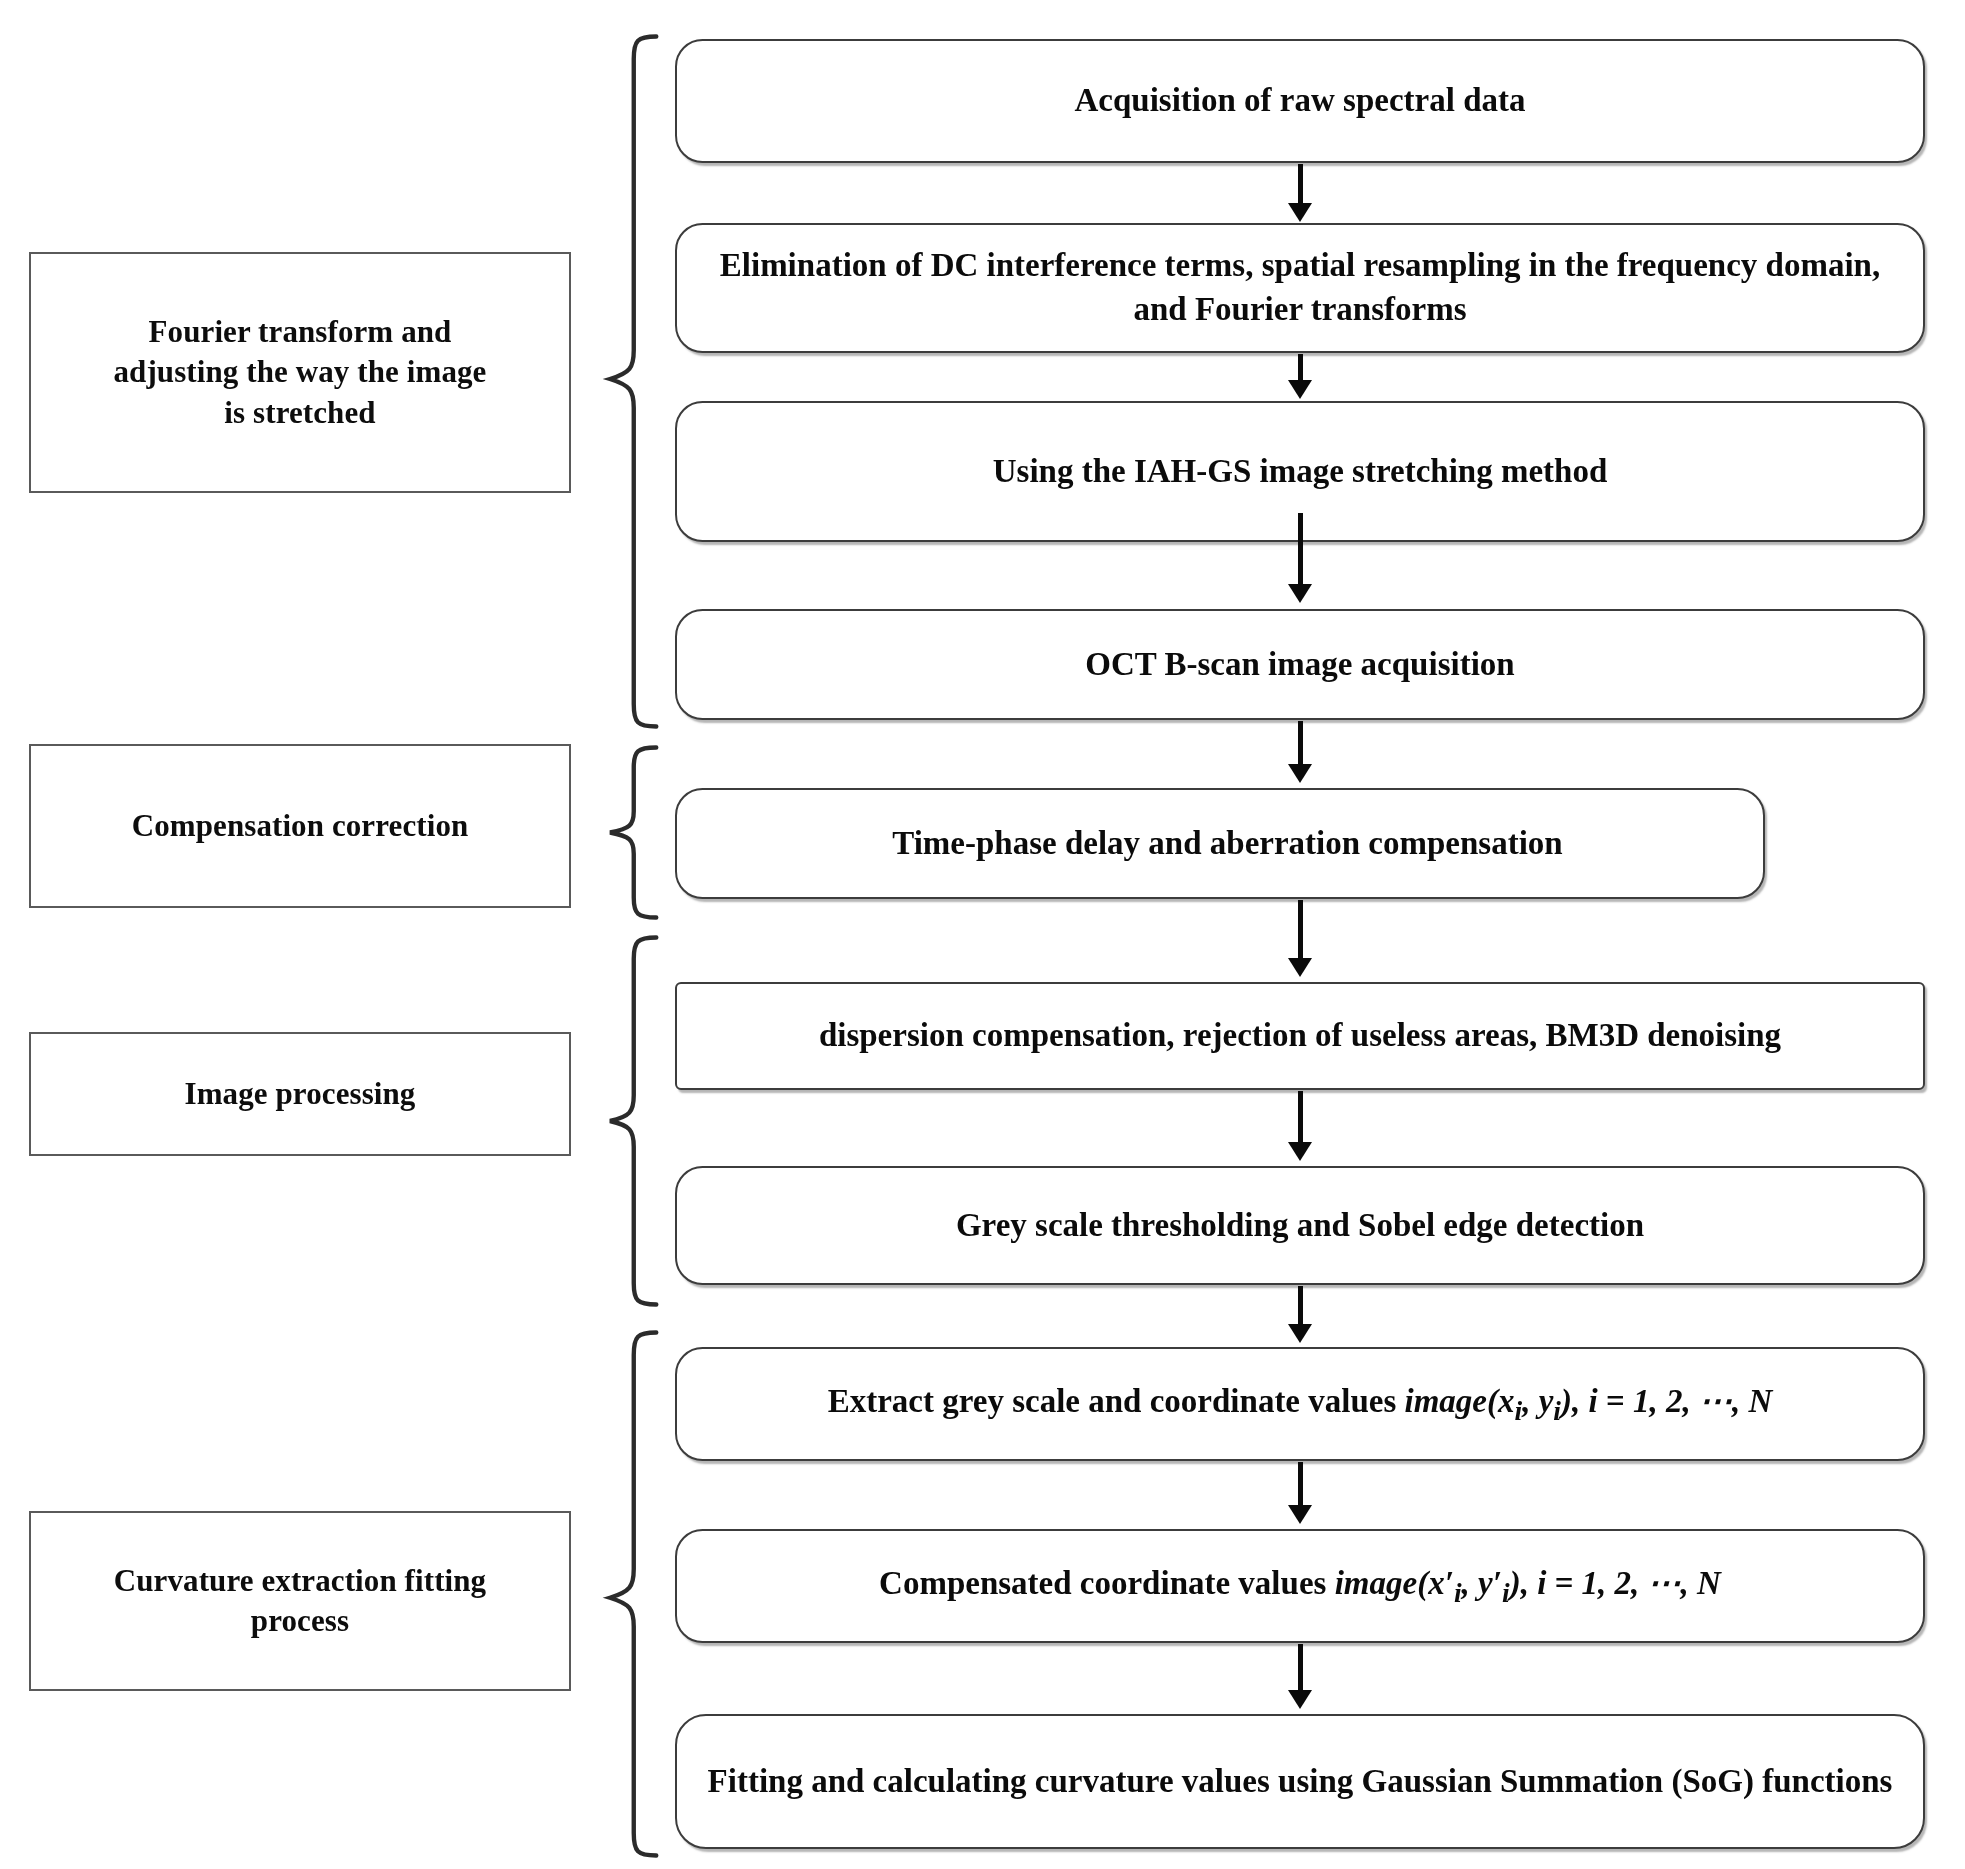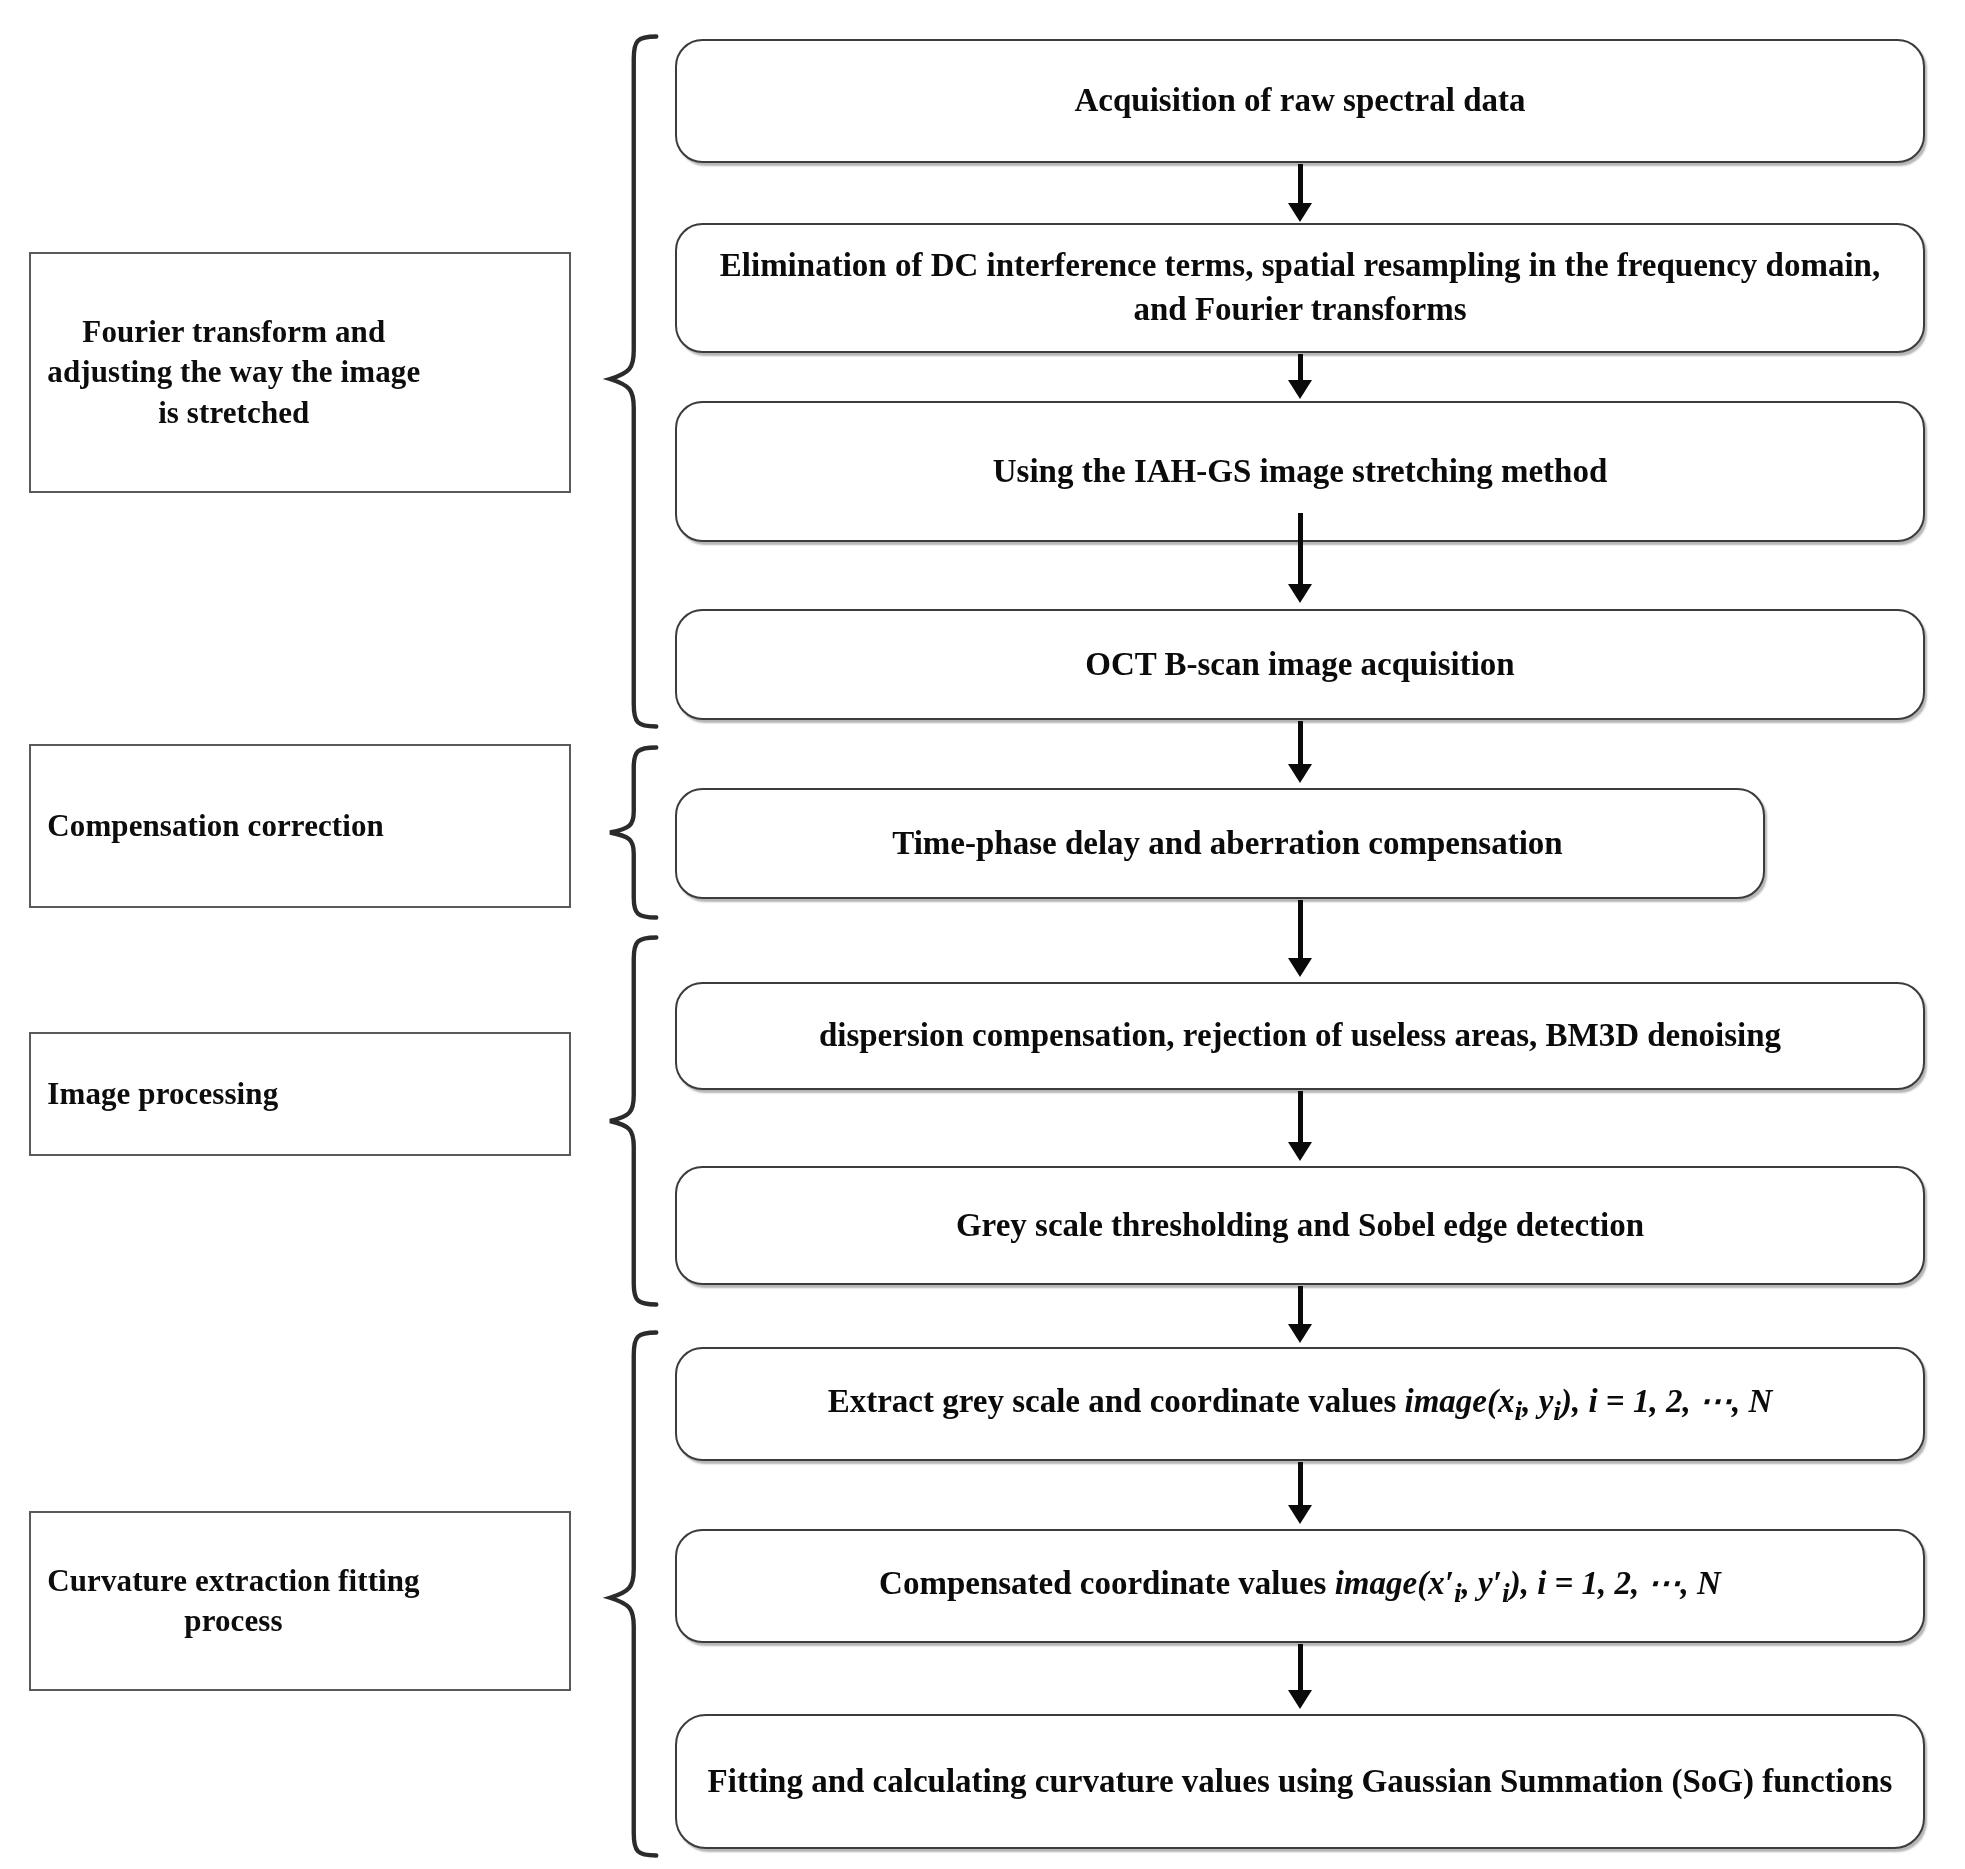--- a/index.html
+++ b/index.html
@@ -19,21 +19,21 @@
   }
 
   
   .cat-box {
     position: absolute;
     box-sizing: border-box;
     border: 2.5px solid #5a5a5a;
     background: #ffffff;
     display: flex;
     align-items: center;
-    justify-content: flex-start;
+    justify-content: center;
     text-align: center;
     font-weight: bold;
     color: #0d0d0d;
     font-size: 31px;
     line-height: 1.30;
     padding: 3.8px 16.3px;
     letter-spacing: 0.1px;
   }
   .cat-box span { display: block; }
 
@@ -186,21 +186,21 @@
   </div>
 
   <div class="proc-box" style="left:675px; top:609px; width:1250px; height:111px;">
     <span class="txt">OCT B-scan image acquisition</span>
   </div>
 
   <div class="proc-box" style="left:675px; top:788px; width:1090px; height:111px;padding-left:36px;">
     <span class="txt">Time-phase delay and aberration compensation</span>
   </div>
 
-  <div class="proc-box" style="left:675px; top:982px; width:1250px; height:108px;">
+  <div class="proc-box" style="left:675px; top:982px; width:1250px; height:108px;border-radius:6px;">
     <span class="txt">dispersion compensation, rejection of useless areas, BM3D denoising</span>
   </div>
 
   <div class="proc-box" style="left:675px; top:1166px; width:1250px; height:119px;">
     <span class="txt">Grey scale thresholding and Sobel edge detection</span>
   </div>
 
   <div class="proc-box" style="left:675px; top:1347px; width:1250px; height:114px;">
     <span class="txt">
       <span>Extract grey scale and coordinate values </span><span class="mth">image</span><span class="mth">(</span><span class="mth">x</span><sub class="mth">i</sub><span class="mth">, </span><span class="mth">y</span><sub class="mth">i</sub><span class="mth">)</span><span class="mth">, i = 1, 2, ⋯, N</span>

